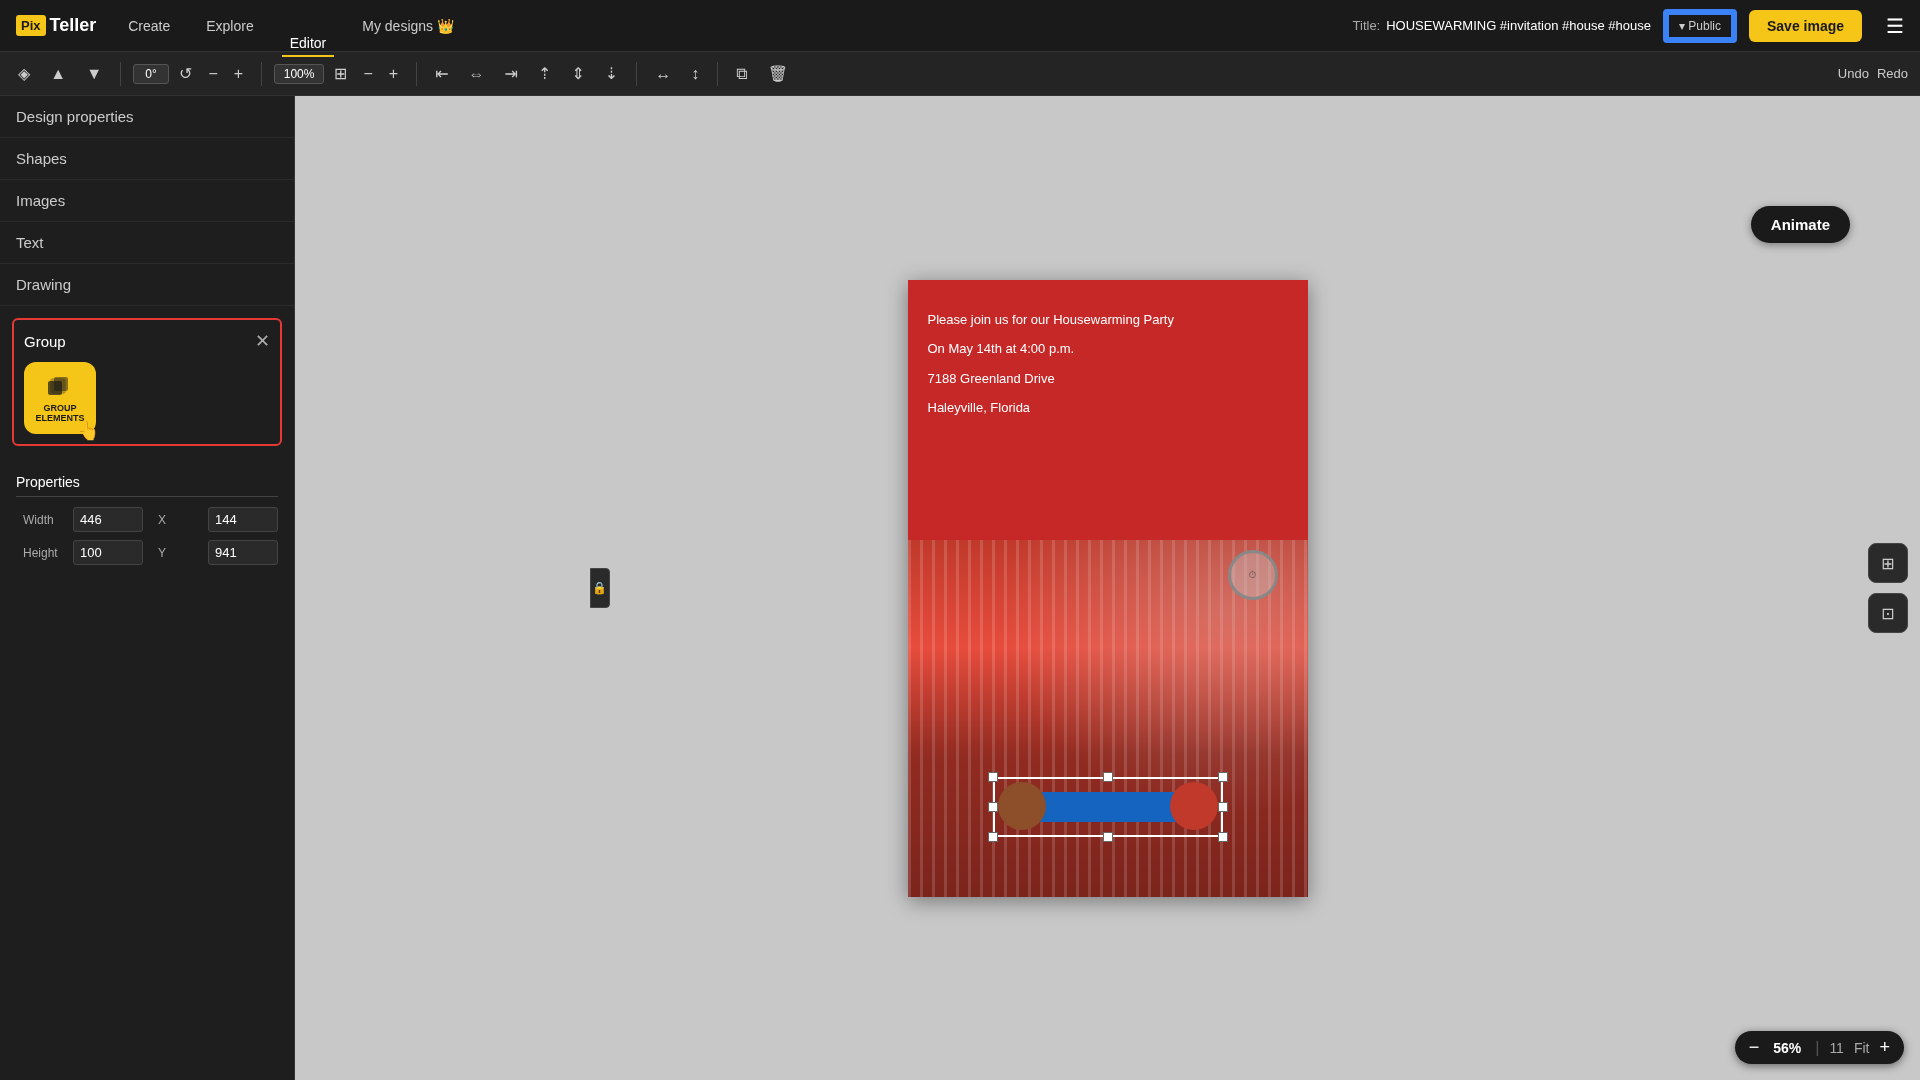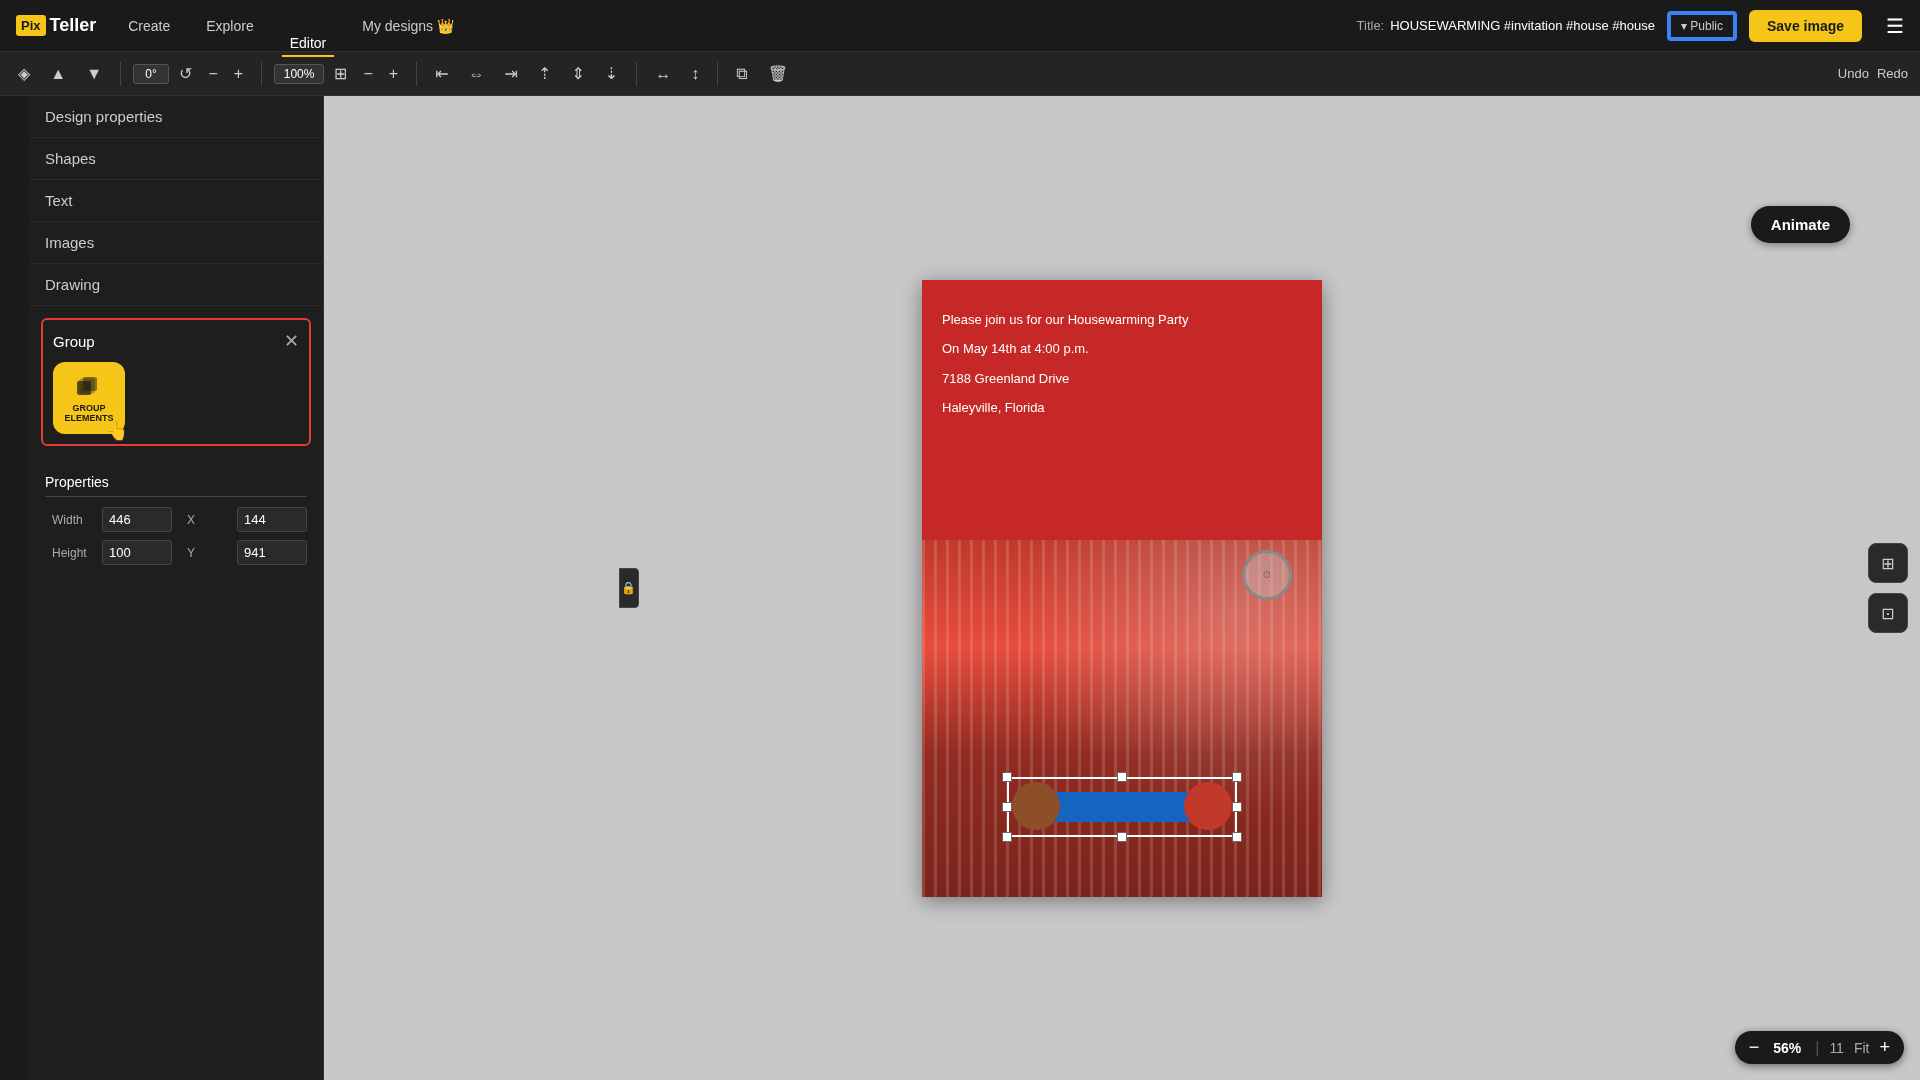--- a/index.html
+++ b/index.html
@@ -11,39 +11,39 @@
       padding: 0 16px; border-bottom: 1px solid #333; position: relative; z-index: 10;
     }
     .logo { display: flex; align-items: flex-end; margin-right: 24px; }
     .logo-box { background: #f5c518; color: #1a1a1a; font-weight: 900; font-size: 13px; padding: 3px 5px; border-radius: 3px; }
     .logo-text { font-size: 18px; font-weight: 700; color: #fff; margin-left: 4px; }
     .nav-item { color: #ccc; font-size: 14px; margin-right: 20px; cursor: pointer; padding: 4px 8px; }
     .nav-item.active { color: #fff; border-bottom: 2px solid #f5c518; margin-top: 36px; }
     .nav-right { margin-left: auto; display: flex; align-items: center; gap: 12px; }
     .title-area { display: flex; align-items: center; gap: 6px; font-size: 13px; color: #aaa; }
     .title-value { color: #fff; }
-    .public-btn { background: transparent; border: 4px solid #3b82f6; color: #ccc; padding: 4px 10px; border-radius: 4px; font-size: 12px; cursor: pointer; }
+    .public-btn { background: transparent; border: 6px solid #3b82f6; color: #ccc; padding: 4px 10px; border-radius: 4px; font-size: 12px; cursor: pointer; }
     .save-btn { background: #f5c518; color: #1a1a1a; border: none; padding: 8px 18px; border-radius: 6px; font-weight: 700; font-size: 14px; cursor: pointer; }
     .hamburger { color: #fff; font-size: 20px; cursor: pointer; margin-left: 12px; }
 
     
     .toolbar {
       display: flex; align-items: center; background: #242424; height: 44px;
       padding: 0 12px; border-bottom: 1px solid #333; gap: 8px;
     }
     .toolbar-btn { background: transparent; border: none; color: #ccc; cursor: pointer; font-size: 16px; padding: 4px 6px; border-radius: 3px; display: flex; align-items: center; }
     .toolbar-sep { width: 1px; background: #444; height: 24px; margin: 0 4px; }
     .toolbar-group { display: flex; align-items: center; gap: 4px; }
     .rotate-input { background: #333; border: 1px solid #555; color: #fff; width: 36px; font-size: 12px; text-align: center; padding: 2px; border-radius: 3px; }
     .zoom-display { background: #333; border: 1px solid #555; color: #fff; width: 50px; font-size: 12px; text-align: center; padding: 2px 4px; border-radius: 3px; }
     .undo-redo { margin-left: auto; display: flex; gap: 8px; }
     .undo-btn { background: transparent; border: none; color: #ccc; cursor: pointer; font-size: 13px; }
 
     
-    .main-layout { display: flex; height: calc(1080px - 52px - 44px); padding-left: 29px; }
+    .main-layout { display: flex; height: calc(1080px - 52px - 44px); }
 
     
     .sidebar { width: 295px; background: #1e1e1e; border-right: 1px solid #333; display: flex; flex-direction: column; flex-shrink: 0; }
     .sidebar-nav-item { padding: 12px 16px; font-size: 15px; color: #ccc; cursor: pointer; border-bottom: 1px solid #2a2a2a; }
 
     
     .group-panel {
       margin: 12px; border: 2px solid #e53935; border-radius: 6px; background: #1e1e1e; padding: 10px;
     }
     .group-panel-header { display: flex; justify-content: space-between; align-items: center; margin-bottom: 10px; }
@@ -203,22 +203,22 @@
     <button class="undo-btn">Undo</button>
     <button class="undo-btn">Redo</button>
   </div>
 </div>
 
 <div class="main-layout">
 
   <div class="sidebar">
     <div class="sidebar-nav-item">Design properties</div>
     <div class="sidebar-nav-item">Shapes</div>
+    <div class="sidebar-nav-item">Images</div>
     <div class="sidebar-nav-item">Text</div>
-    <div class="sidebar-nav-item">Images</div>
     <div class="sidebar-nav-item">Drawing</div>
 
     <div class="group-panel">
       <div class="group-panel-header">
         <span class="group-panel-title">Group</span>
         <button class="close-btn">✕</button>
       </div>
       <div style="display:flex; align-items:flex-end;">
         <div class="group-elements-icon">
 

